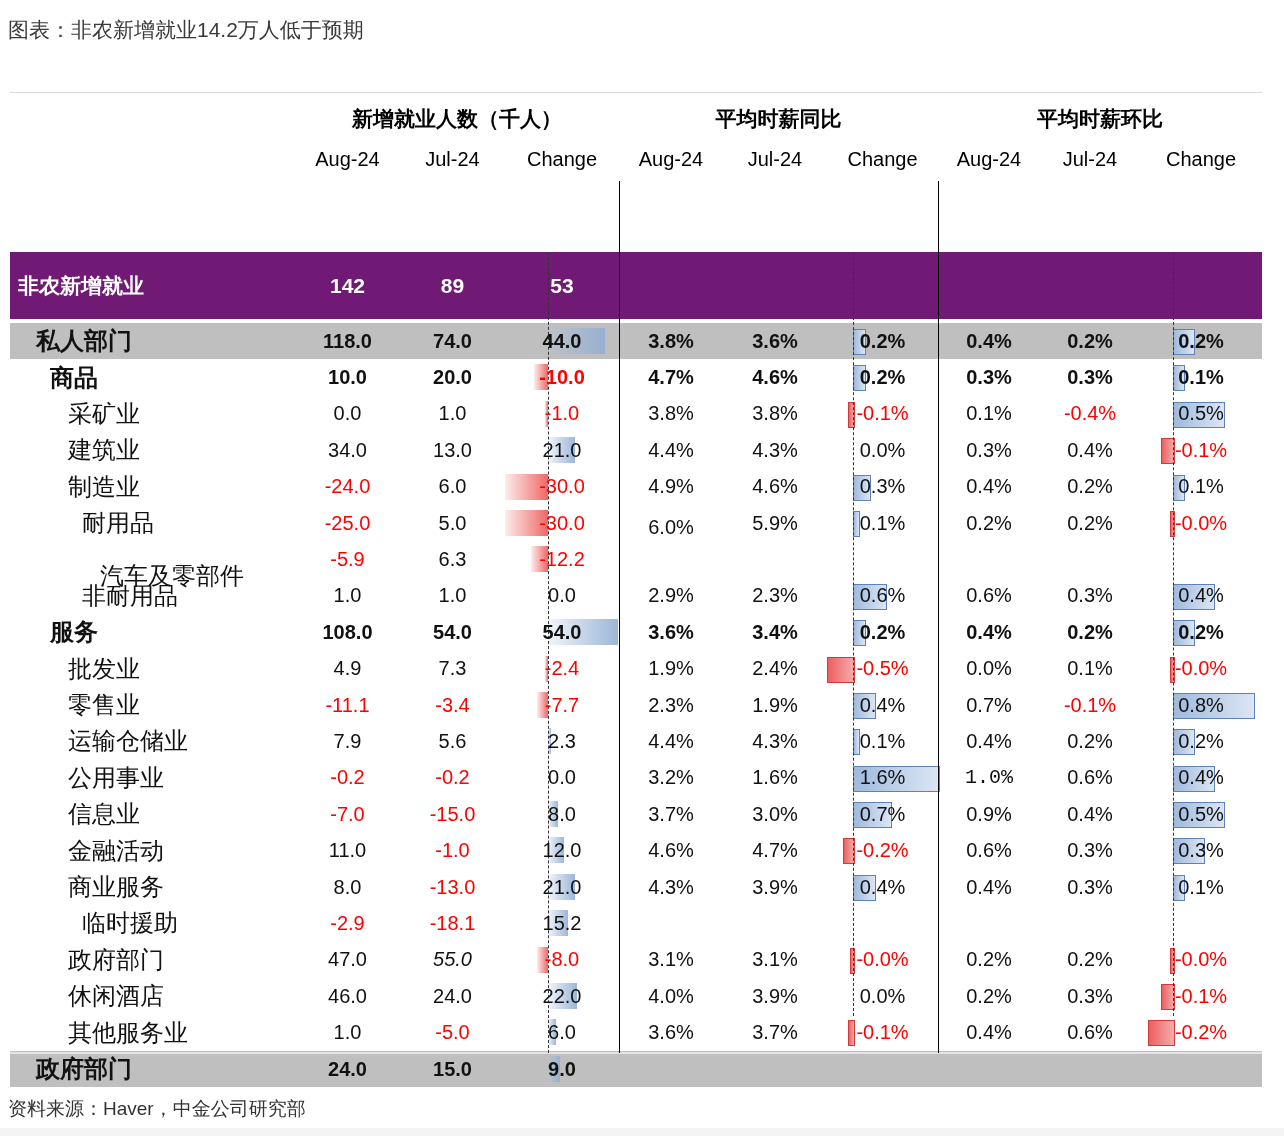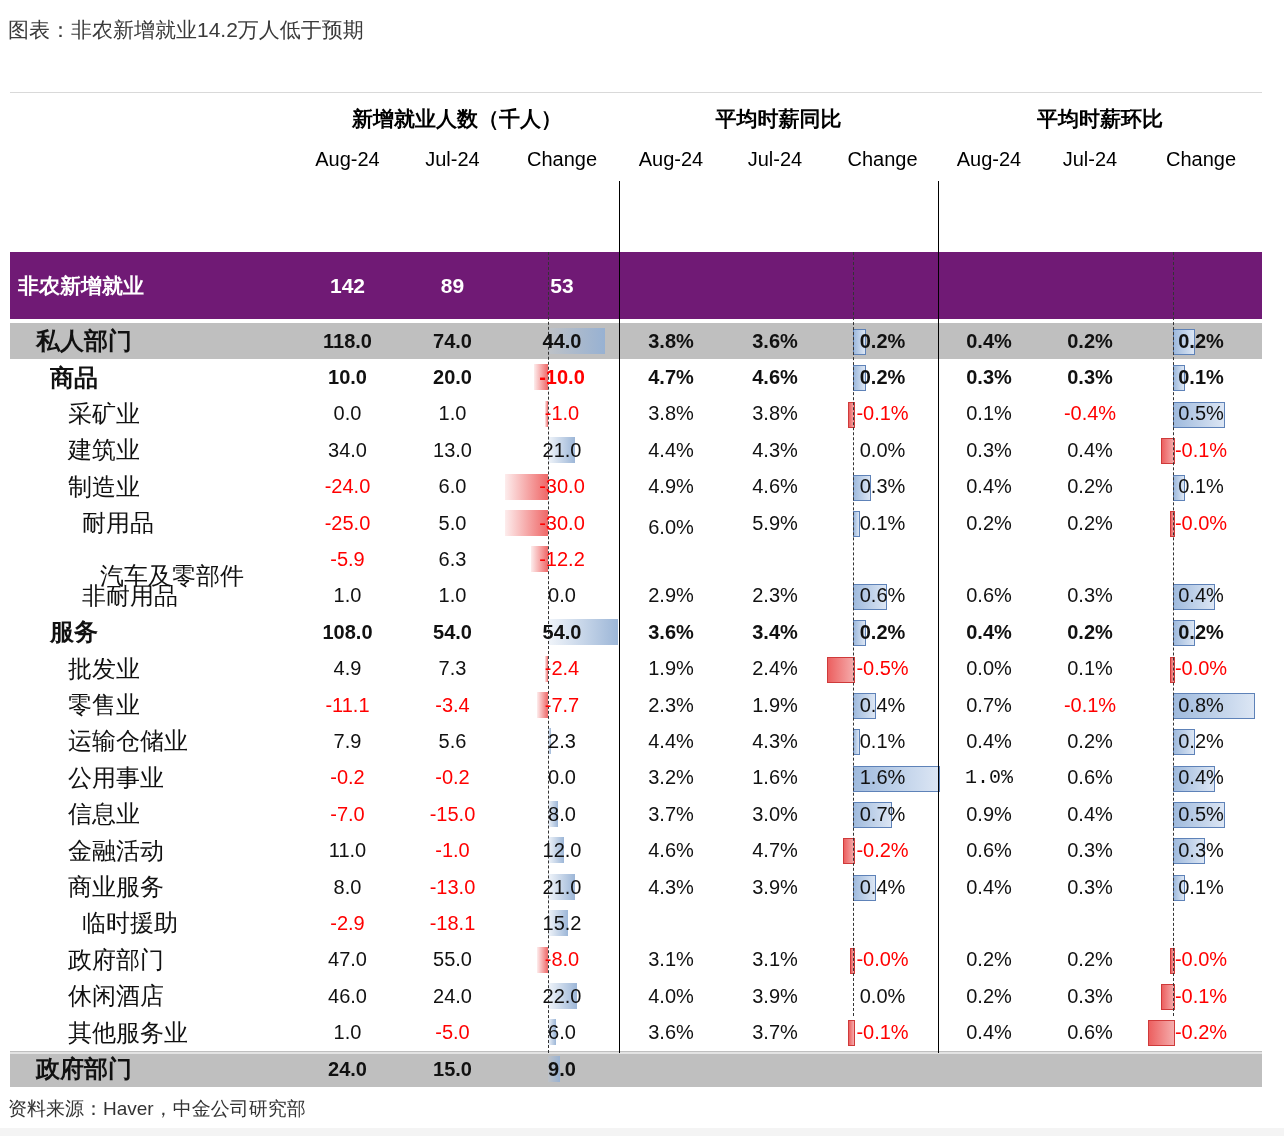--- a/index.html
+++ b/index.html
@@ -660,21 +660,21 @@
         <div class="cell" style="width: 100px;"></div>
         <div class="cell" style="width: 122px;"></div>
       </div>
       <div class="trow">
         <div class="cell c-label" style="width: 285px;">
           <span class="rlabel" style="padding-left: 58px;">政府部门</span>
         </div>
         <div class="cell" style="width: 105px;">
           <span class="val">47.0</span>
         </div>
-        <div class="cell" style="width: 105px;">
+        <div class="cell" style="width: 105px; font-style: italic;">
           <span class="val">55.0</span>
         </div>
         <div class="cell" style="width: 114px;">
           <div class="bar bar-neg-emp" style="width: 11.44px; left: 31.56px;"></div>
           <span class="val neg">-8.0</span>
         </div>
         <div class="cell" style="width: 104px;">
           <span class="val">3.1%</span>
         </div>
         <div class="cell" style="width: 104px;">

